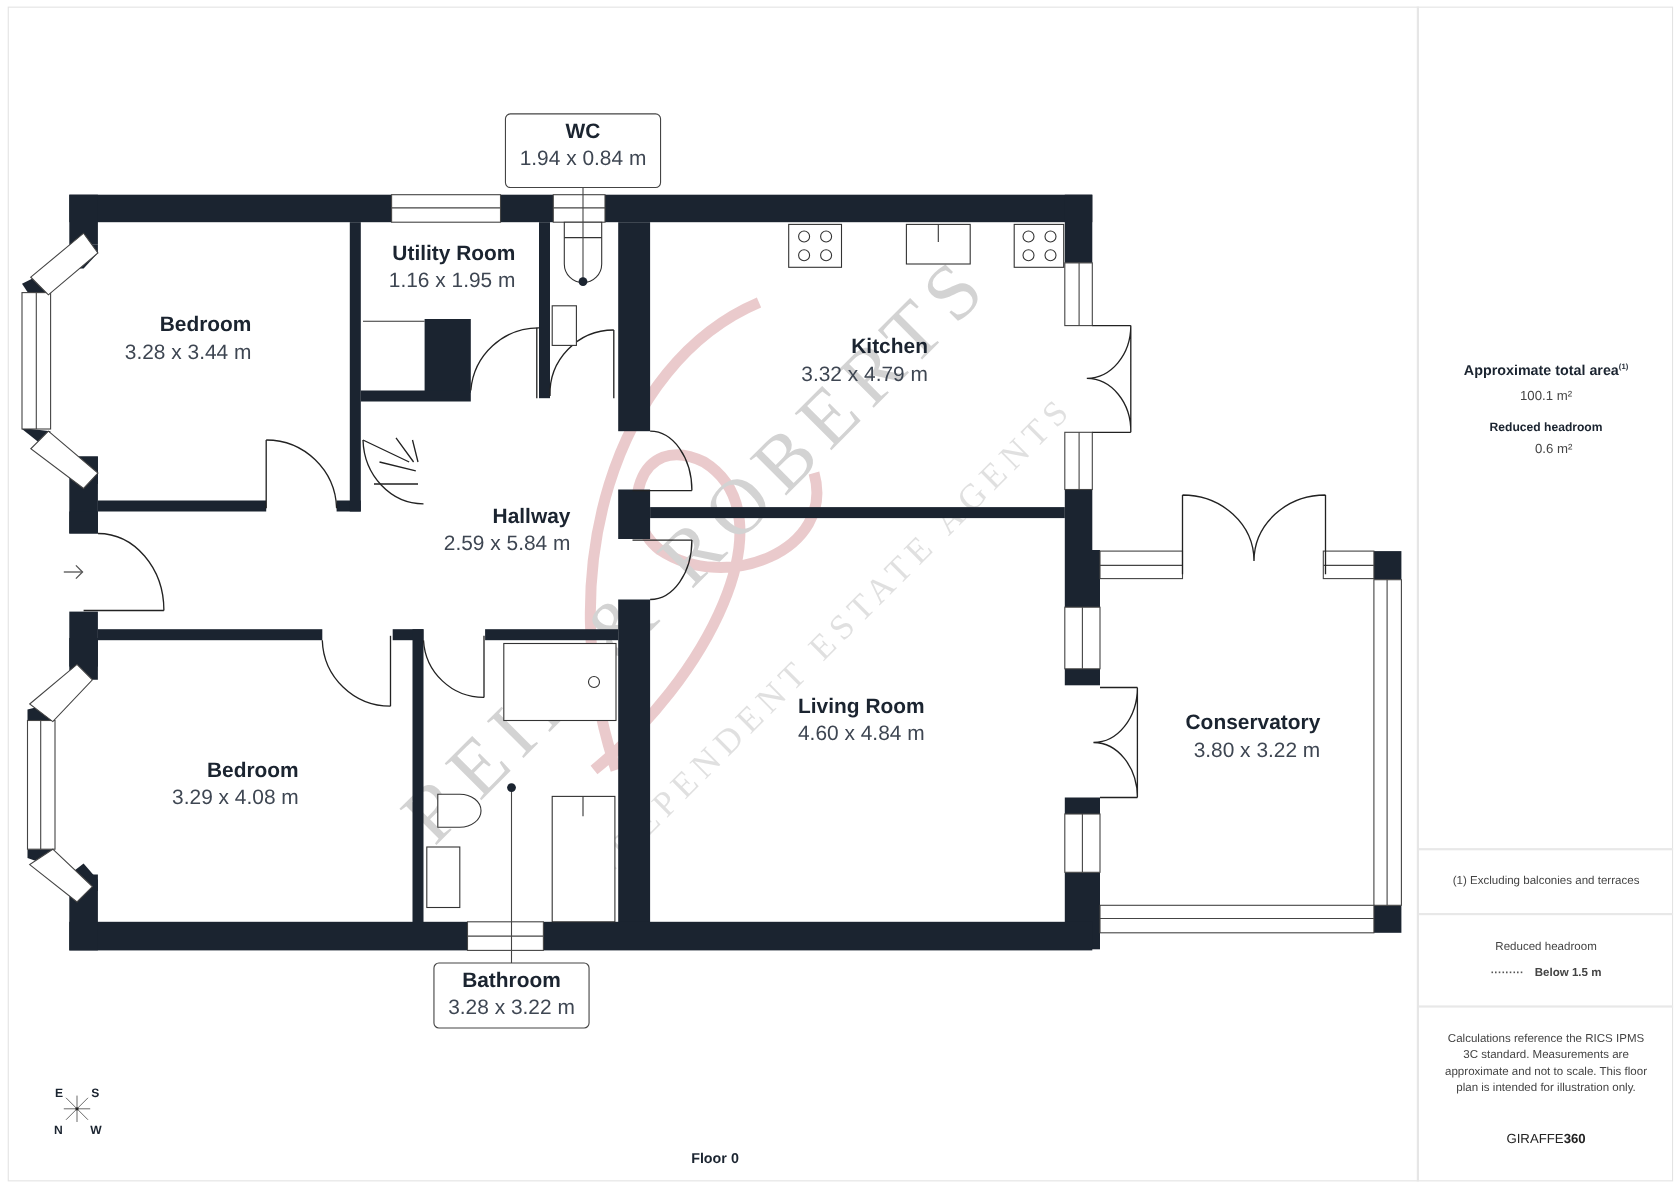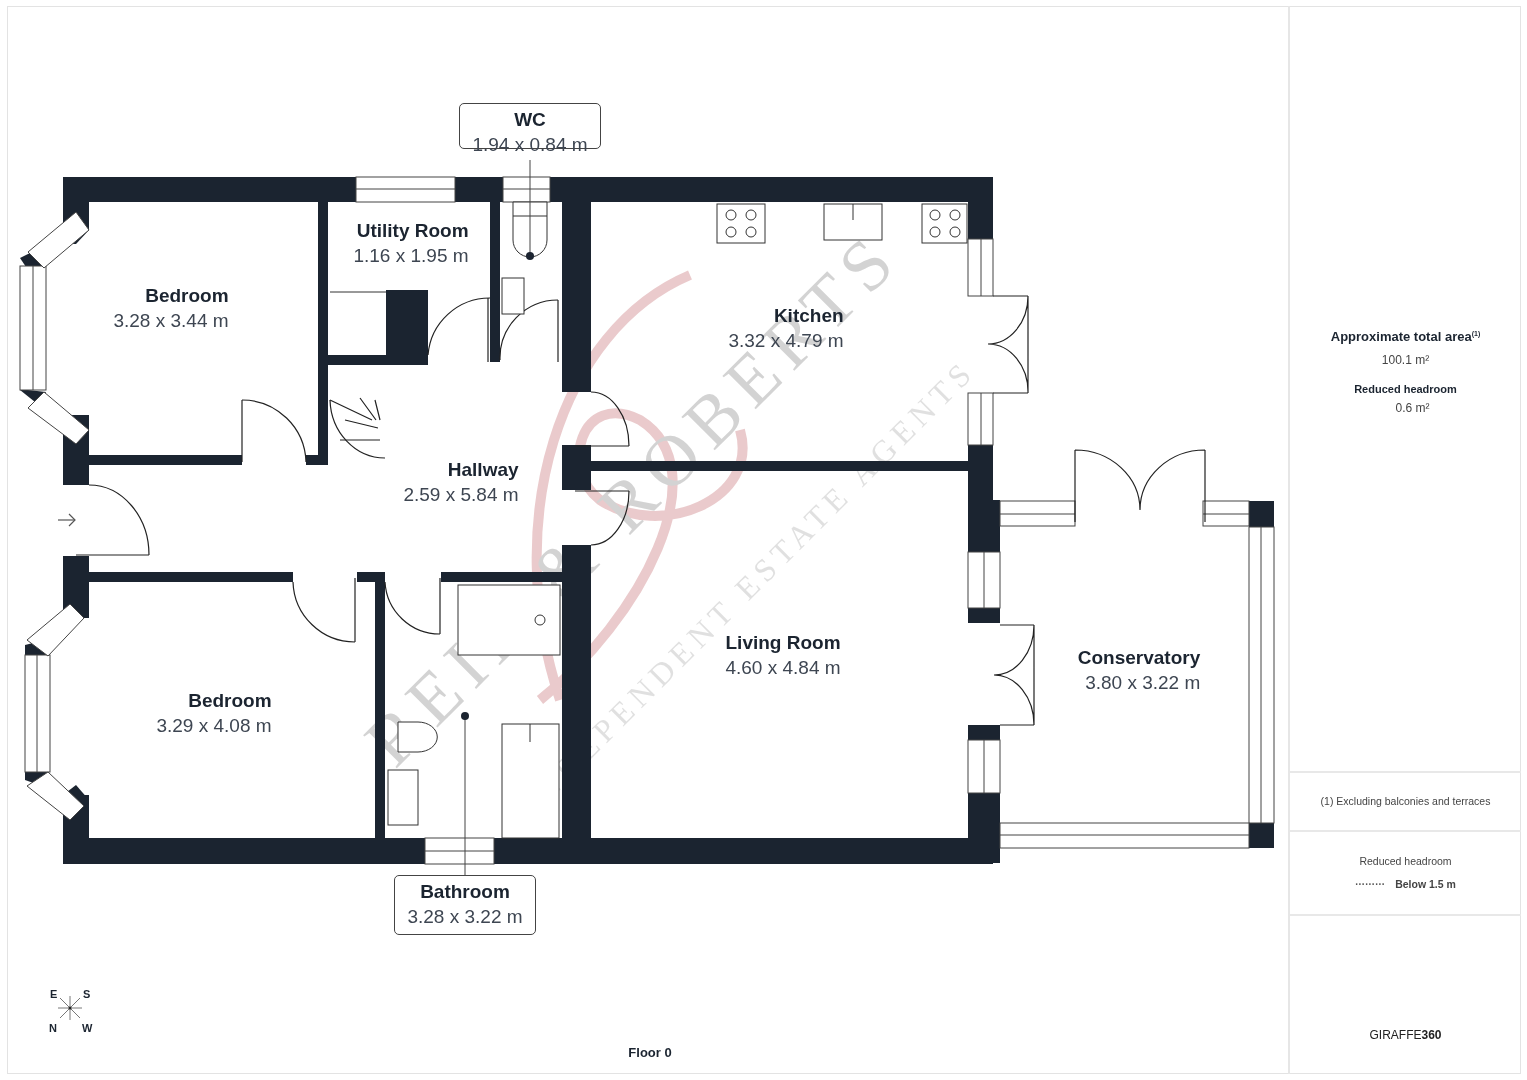--- a/index.html
+++ b/index.html
@@ -196,21 +196,21 @@
 </svg>
 
   <div class="room-label" style="left:171px; top:284px;">
     <div class="room-name">Bedroom</div>
     <div class="room-dim">3.28 x 3.44 m</div>
   </div>
   <div class="room-label" style="left:411px; top:219px;">
     <div class="room-name">Utility Room</div>
     <div class="room-dim">1.16 x 1.95 m</div>
   </div>
-  <div class="callout" style="left:459px; top:103px; width:142px; height:46px;">
+  <div class="callout" style="left:459px; top:103px; width:142px; height:68px;">
     <div class="room-name">WC</div>
     <div class="room-dim">1.94 x 0.84 m</div>
   </div>
   <div class="room-label" style="left:786px; top:304px;">
     <div class="room-name">Kitchen</div>
     <div class="room-dim">3.32 x 4.79 m</div>
   </div>
   <div class="room-label" style="left:461px; top:458px;">
     <div class="room-name">Hallway</div>
     <div class="room-dim">2.59 x 5.84 m</div>
@@ -260,14 +260,15 @@
   </div>
 
   <div class="sb-div" style="top:765px;"></div>
   <div class="sb-block sb-small" style="top:788px;">(1) Excluding balconies and terraces</div>
   <div class="sb-div" style="top:824px;"></div>
   <div class="sb-block sb-small" style="top:848px;">
     <div>Reduced headroom</div>
     <div style="margin-top:8px;font-weight:bold;"><span class="dots">·········</span><span>Below 1.5 m</span></div>
   </div>
   <div class="sb-div" style="top:908px;"></div>
+  <div class="sb-block sb-small" style="top:931px; padding:0 22px; box-sizing:border-box;">Calculations reference the RICS IPMS 3C standard. Measurements are approximate and not to scale. This floor plan is intended for illustration only.</div>
   <div class="sb-block" style="top:1022px; font-size:12px; color:#222;"><span>GIRAFFE</span><span class="brand-b">360</span></div>
 </div>
 
 </body></html>

